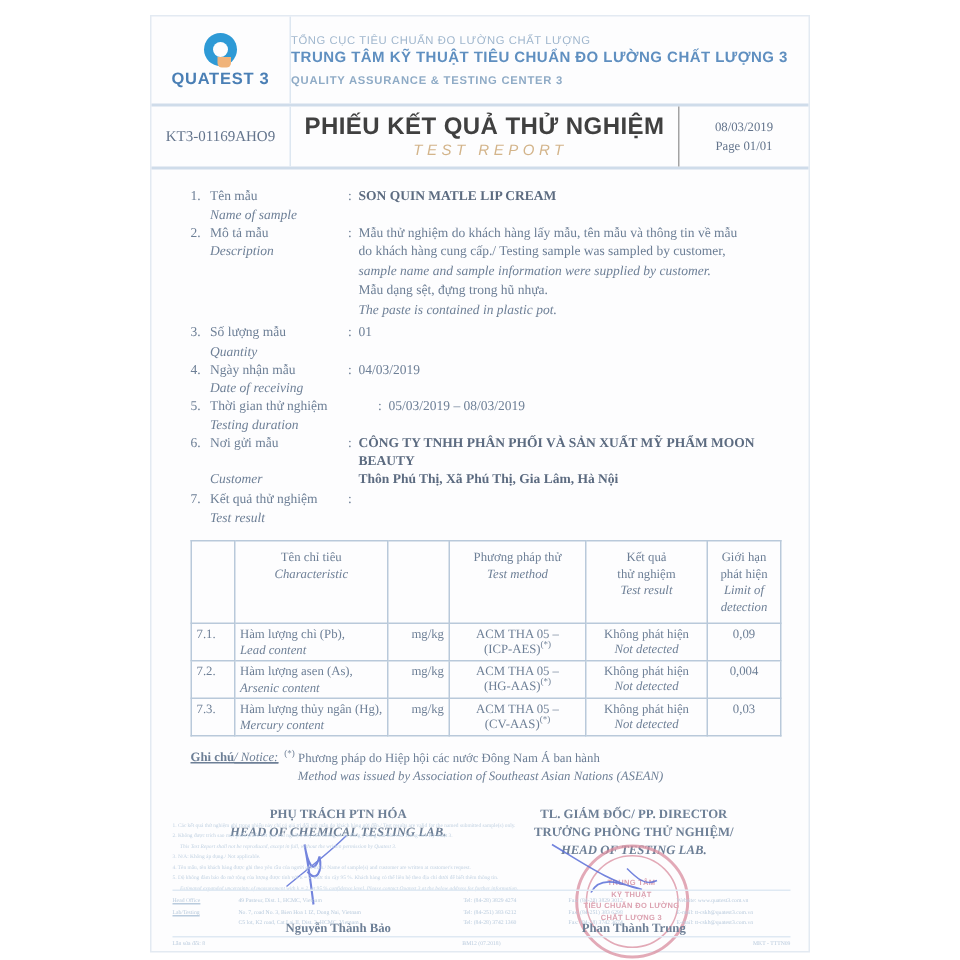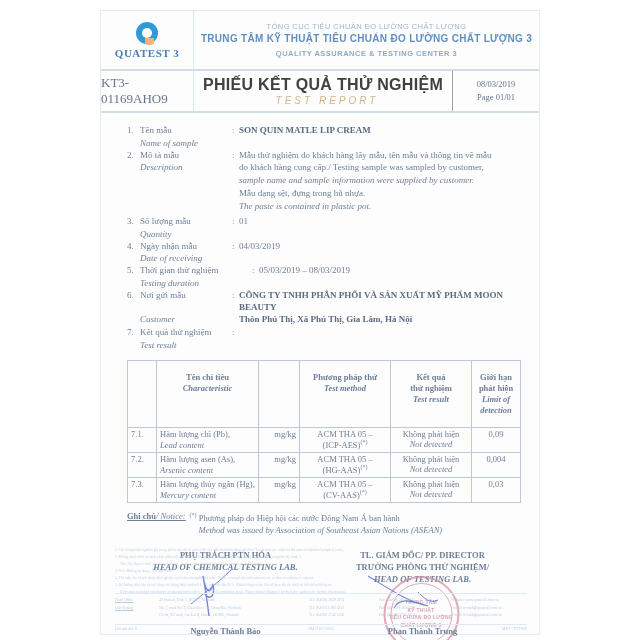--- a/index.html
+++ b/index.html
@@ -30,33 +30,33 @@
   }
   .logo-mark::after{
     content:"";position:absolute;left:6px;top:6px;width:10px;height:10px;
     border-radius:50%;background:#fdfdfe;
   }
   .logo-mark::before{
     content:"";position:absolute;left:9px;bottom:-1px;width:9px;height:7px;
     background:#f0b37a;border-radius:0 0 3px 3px;
   }
   .logo-word{
-    font-family:Liberation Serif, serif;
+    font-family:Liberation Sans, sans-serif;
     font-weight:bold;font-size:11px;letter-spacing:.5px;
     color:#4a7fb5;margin-top:3px;
   }
-  .hdr-txt{flex:1;display:flex;flex-direction:column;align-items:center;justify-content:center;
+  .hdr-txt{flex:1;display:flex;flex-direction:column;align-items:flex-start;justify-content:center;
     font-family:"Liberation Sans", sans-serif;text-align:center;}
   .h-l1{font-size:7.5px;letter-spacing:.4px;color:#9fb6cd;}
   .h-l2{font-size:10px;font-weight:bold;letter-spacing:.3px;color:#5f8fc0;margin-top:2px;}
   .h-l3{font-size:7.5px;font-weight:bold;letter-spacing:.5px;color:#8fabc6;margin-top:5px;}
 
   .band{display:flex;border-bottom:2px solid #cfdcea;height:40px;}
   .band-l{width:92px;border-right:1px solid #dde7f1;display:flex;align-items:center;justify-content:center;
-    font-size:13px;color:#63748c;}
+    font-size:10px;color:#63748c;}
   .band-c{flex:1;display:flex;flex-direction:column;align-items:center;justify-content:center;}
   .band-r{width:86px;border-left:1px solid #a3a3a3;display:flex;flex-direction:column;
     align-items:center;justify-content:center;font-size:8.5px;color:#63748c;line-height:1.5;}
   .ttl-vi{font-family:"Liberation Sans", sans-serif;font-size:16px;font-weight:bold;
     color:#404040;letter-spacing:.3px;text-align:right;}
   .ttl-en{font-family:"Liberation Sans", sans-serif;font-size:10px;font-style:italic;
     color:#d3b48a;letter-spacing:3px;margin-top:1px;margin-left:8px;}
 
   .body{padding:12px 18px 0 26px;}
   .row{display:flex;font-size:9px;line-height:1.32;margin-bottom:1px;}
@@ -64,21 +64,21 @@
   .row .lbl{width:92px;flex:none;}
   .row .sep{width:7px;flex:none;}
   .row .val{flex:1;}
   .it{font-style:italic;}
   .bold{font-weight:bold;color:#5c6b80;}
   .sub{margin-left:13px;font-style:italic;font-size:9px;line-height:1.3;}
   .wide .lbl{width:112px;}
 
   table.res{width:100%;border-collapse:collapse;margin-top:8px;font-size:8.5px;}
   table.res th,table.res td{border:1px solid #b9c9da;padding:1px 3px;vertical-align:top;}
-  table.res th{font-weight:bold;line-height:1.3;padding:11px 2px;}
+  table.res th{font-weight:normal;line-height:1.3;padding:5px 2px;}
   .c-idx{width:22px;}
   .c-unit{width:34px;text-align:right;}
   .c-meth{width:84px;text-align:center;}
   .c-res{width:74px;text-align:center;}
   .c-lod{width:42px;text-align:center;}
   .cell2{line-height:1.3;}
   .star{font-size:6px;vertical-align:super;}
 
   .note{display:flex;font-size:8.5px;margin-top:8px;line-height:1.35;}
   .note-k{font-weight:bold;text-decoration:underline;white-space:nowrap;margin-right:4px;}

